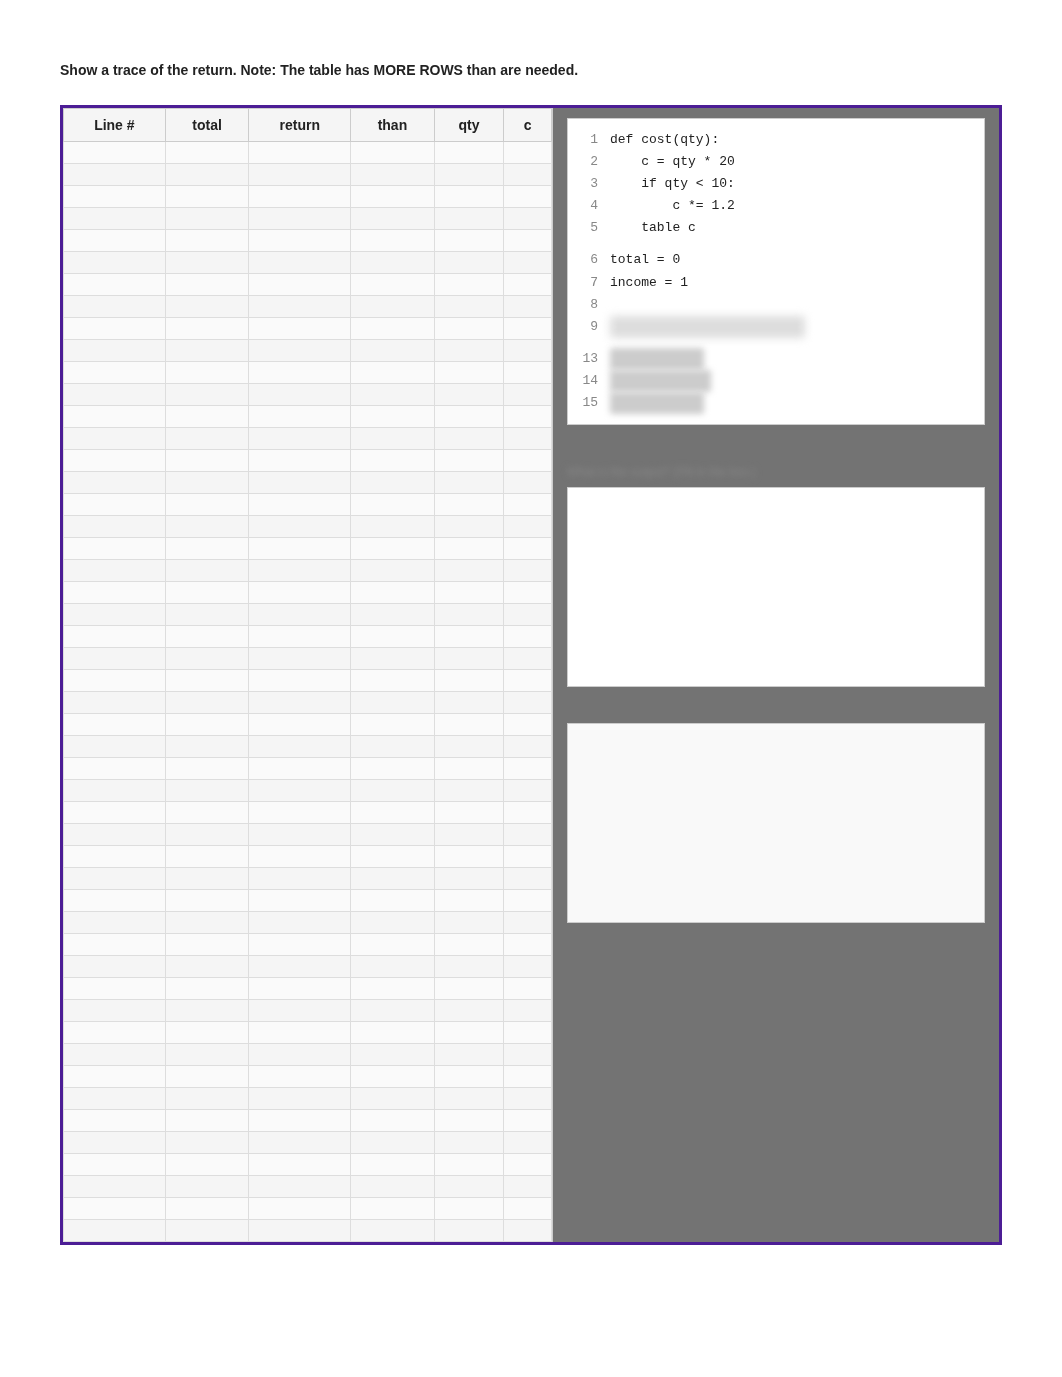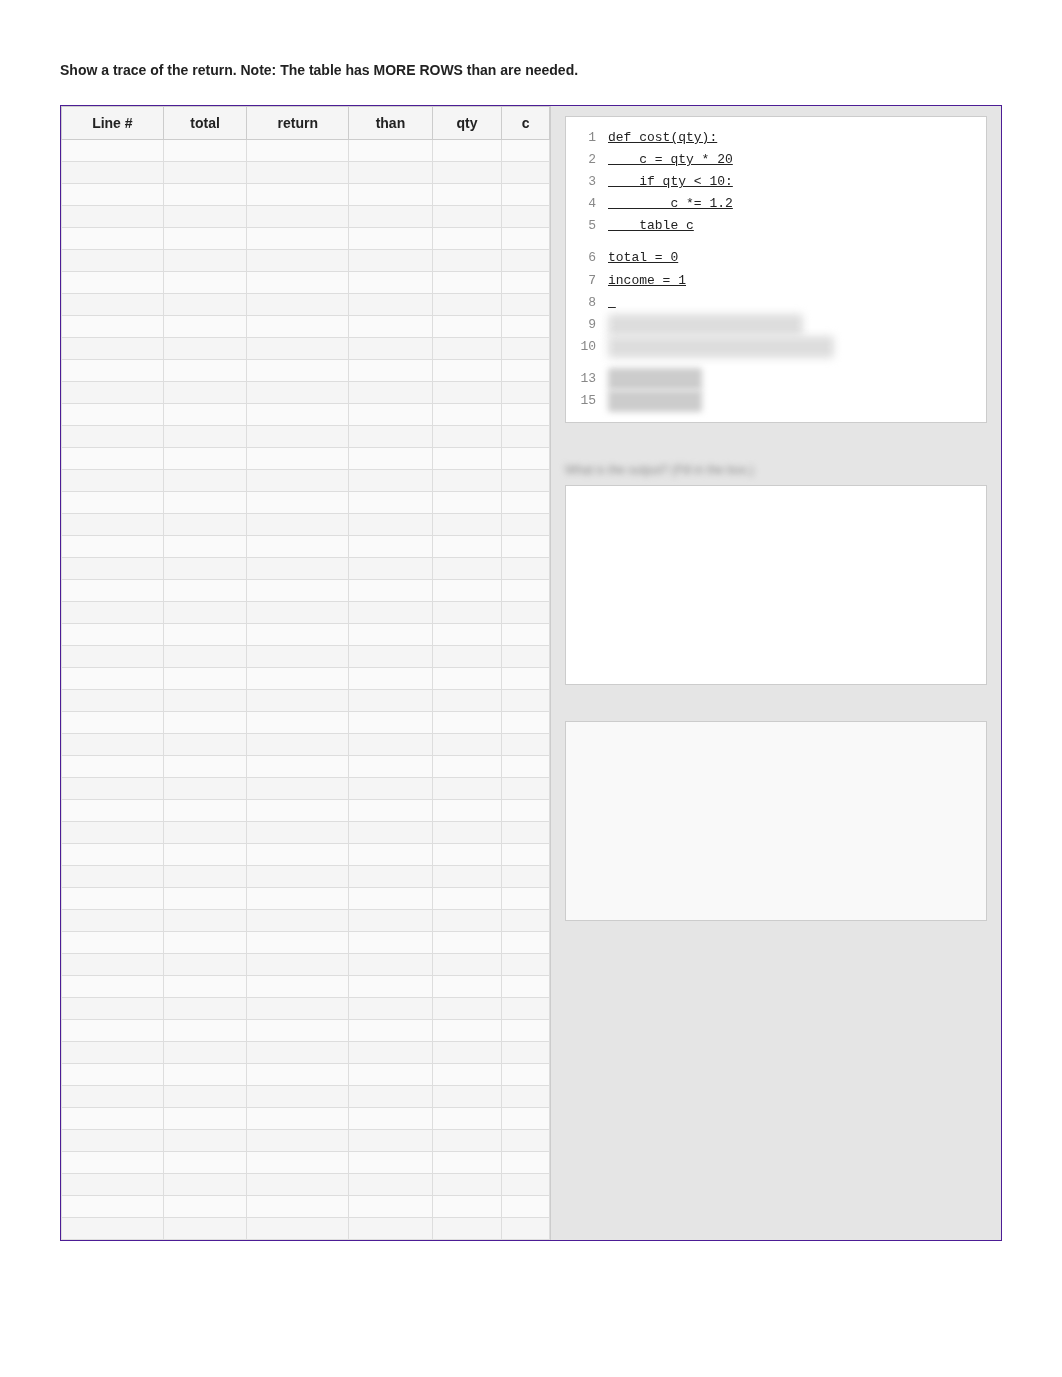--- a/index.html
+++ b/index.html
@@ -20,22 +20,22 @@
 
     .instruction {
       font-weight: bold;
       font-size: 14px;
       margin-bottom: 24px;
       line-height: 1.5;
     }
 
     .main-container {
       display: flex;
-      border: 1px solid #4c1d95;
-      background: #e5e5e5;
+      border: 3px solid #4c1d95;
+      background: #737373;
     }
 
     
     .trace-table-wrapper {
       width: 490px;
       flex-shrink: 0;
       border-right: 1px solid #ccc;
     }
 
     .trace-table {
@@ -90,21 +90,20 @@
     .line-num {
       color: #888;
       min-width: 18px;
       text-align: right;
       user-select: none;
     }
 
     .code-text {
       color: #222;
       white-space: pre;
-      text-decoration: underline;
     }
 
     .code-gap {
       height: 10px;
     }
 
     
     .blurred {
       filter: blur(4px);
       background: #ddd;
@@ -614,32 +613,32 @@
 
       <div class="code-line">
         <span class="line-num">8</span>
         <span class="code-text"> </span>
       </div>
 
       <div class="code-line">
         <span class="line-num">9</span>
         <span class="code-text blurred">for count in range(1, 6):</span>
       </div>
-      <div class="code-line">
-        <span class="line-num">10</span>
-        <span class="code-text blurred">    qty = int(input("qty? "))</span>
-      </div>
 
       <div class="code-gap"></div>
 
       <div class="code-line">
         <span class="line-num">13</span>
         <span class="code-text blurred-sm">print(total)</span>
       </div>
       <div class="code-line">
+        <span class="line-num">14</span>
+        <span class="code-text blurred-sm">print(income)</span>
+      </div>
+      <div class="code-line">
         <span class="line-num">15</span>
         <span class="code-text blurred-sm">print(count)</span>
       </div>
     </div>
 
     <div class="spacer"></div>
 
     <div class="section-label">What is the output? (Fill in the box.)</div>
 
     <div class="answer-box" contenteditable="true" style=""></div>

